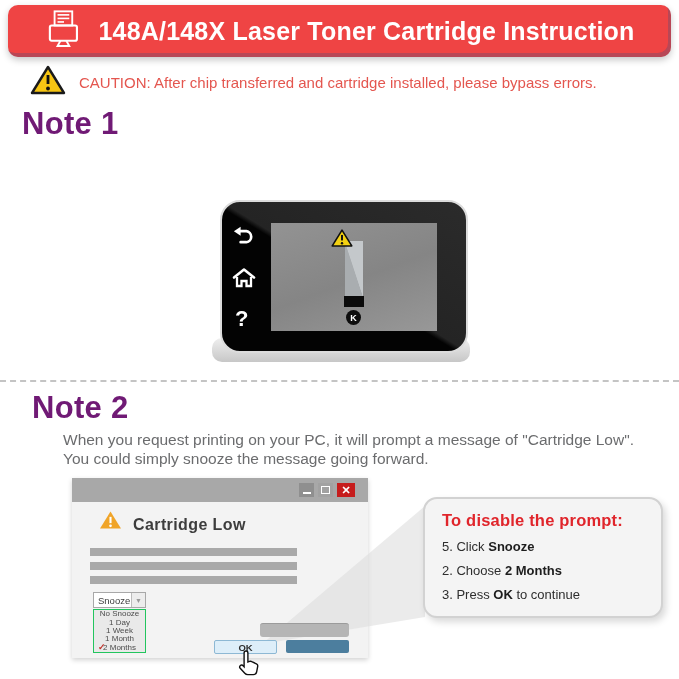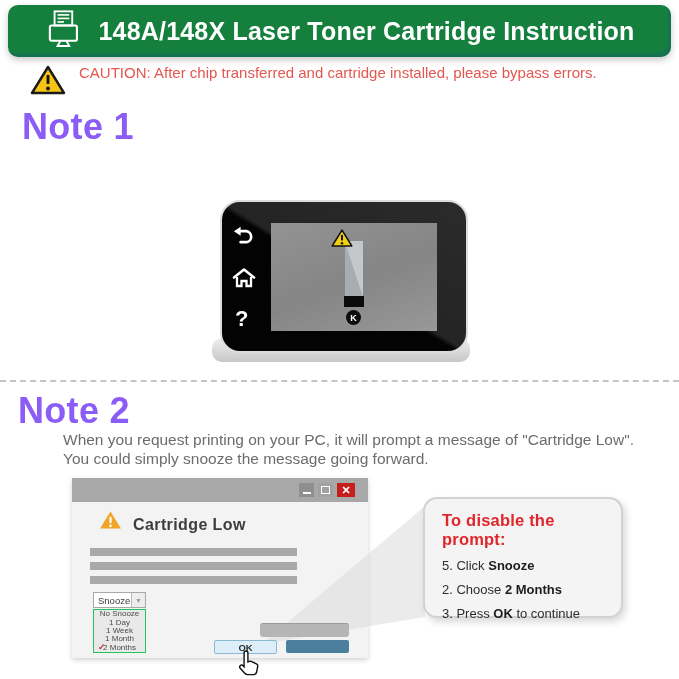--- a/index.html
+++ b/index.html
@@ -1,33 +1,33 @@
 <!DOCTYPE html>
 <html><head>
 <meta charset="utf-8">
 <style>
   html,body{margin:0;padding:0;background:#fff;}
   #page{position:relative;width:679px;height:679px;background:#fff;overflow:hidden;
         font-family:"Liberation Sans", sans-serif;}
   .abs{position:absolute;}
 
   
-  .header{left:8px;top:5px;width:663px;height:52px;background:#15803d;border-radius:10px;
+  .header{left:8px;top:5px;width:663px;height:52px;background:#ef4444;border-radius:10px;
           display:flex;align-items:center;justify-content:center;gap:14px;
           box-shadow:0 3px 7px rgba(0,0,0,.22), inset -3px -4px 0 rgba(20,80,140,.25);}
   .header-title{color:#fff;font-weight:bold;font-size:25px;letter-spacing:.2px;white-space:nowrap;}
 
   
-  .caution{left:30px;top:64px;display:flex;gap:13px;}
+  .caution{left:30px;top:64px;display:flex;align-items:center;gap:13px;}
   .caution-text{color:#e4564f;font-size:15px;}
 
   
-  .note-heading{color:#8b5cf6;font-weight:bold;font-size:36px;letter-spacing:.3px;}
+  .note-heading{color:#701a75;font-weight:bold;font-size:31px;letter-spacing:.3px;}
   .note1-heading{left:22px;top:106px;}
-  .note2-heading{left:18px;top:390px;}
+  .note2-heading{left:32px;top:390px;}
   .para{color:#6b6c6e;font-size:15.5px;line-height:19px;}
   .para1{left:22px;top:146px;width:645px;}
   .para2{left:22px;top:430px;width:645px;margin-left:41px;}
 
   
   .panel-base{left:212px;top:338px;width:258px;height:24px;border-radius:10px;
               background:linear-gradient(#efefef,#c7c7c7);}
   .panel{left:220px;top:200px;width:248px;height:153px;border-radius:20px;
          background:linear-gradient(to top right,#030303 48%,#242424 50%,#2b2b2b 100%);
          border:2px solid #dcdcdc;box-sizing:border-box;}
@@ -72,21 +72,21 @@
   .pill{left:188px;top:145px;width:89px;height:13px;background:#b5b5b5;border-radius:3px;
         border-top:1px solid #9b9b9b;z-index:2;}
   .ok-btn{left:142px;top:162px;width:63px;height:14px;background:#ddeef9;border:1.6px solid #8db8d4;
           border-radius:2px;box-sizing:border-box;display:flex;align-items:center;justify-content:center;
           font-size:9.5px;font-weight:bold;color:#2e2e2e;z-index:2;}
   .blue-btn{left:214px;top:162px;width:63px;height:13px;background:#4c7e9e;border-radius:2px;z-index:2;}
   .cursor-hand{left:233px;top:648px;z-index:4;}
 
   
   .tail{left:240px;top:495px;width:200px;height:160px;z-index:1;pointer-events:none;}
-  .bubble{left:423px;top:497px;width:200px;height:121px;background:#f4f4f4;border:2px solid #d2d2d2;
+  .bubble{left:423px;top:497px;width:240px;height:121px;background:#f4f4f4;border:2px solid #d2d2d2;
           border-radius:14px;box-sizing:border-box;box-shadow:3px 4px 7px rgba(0,0,0,.15);z-index:3;
           padding:12px 0 0 17px;}
   .bubble-title{color:#e0252b;font-weight:bold;font-size:16.5px;letter-spacing:.2px;}
   .step{font-size:13px;color:#2e2e2e;margin-top:9px;}
   .step b{font-weight:bold;color:#1d1d1d;}
 </style>
 </head>
 <body>
 
 <div id="page">

